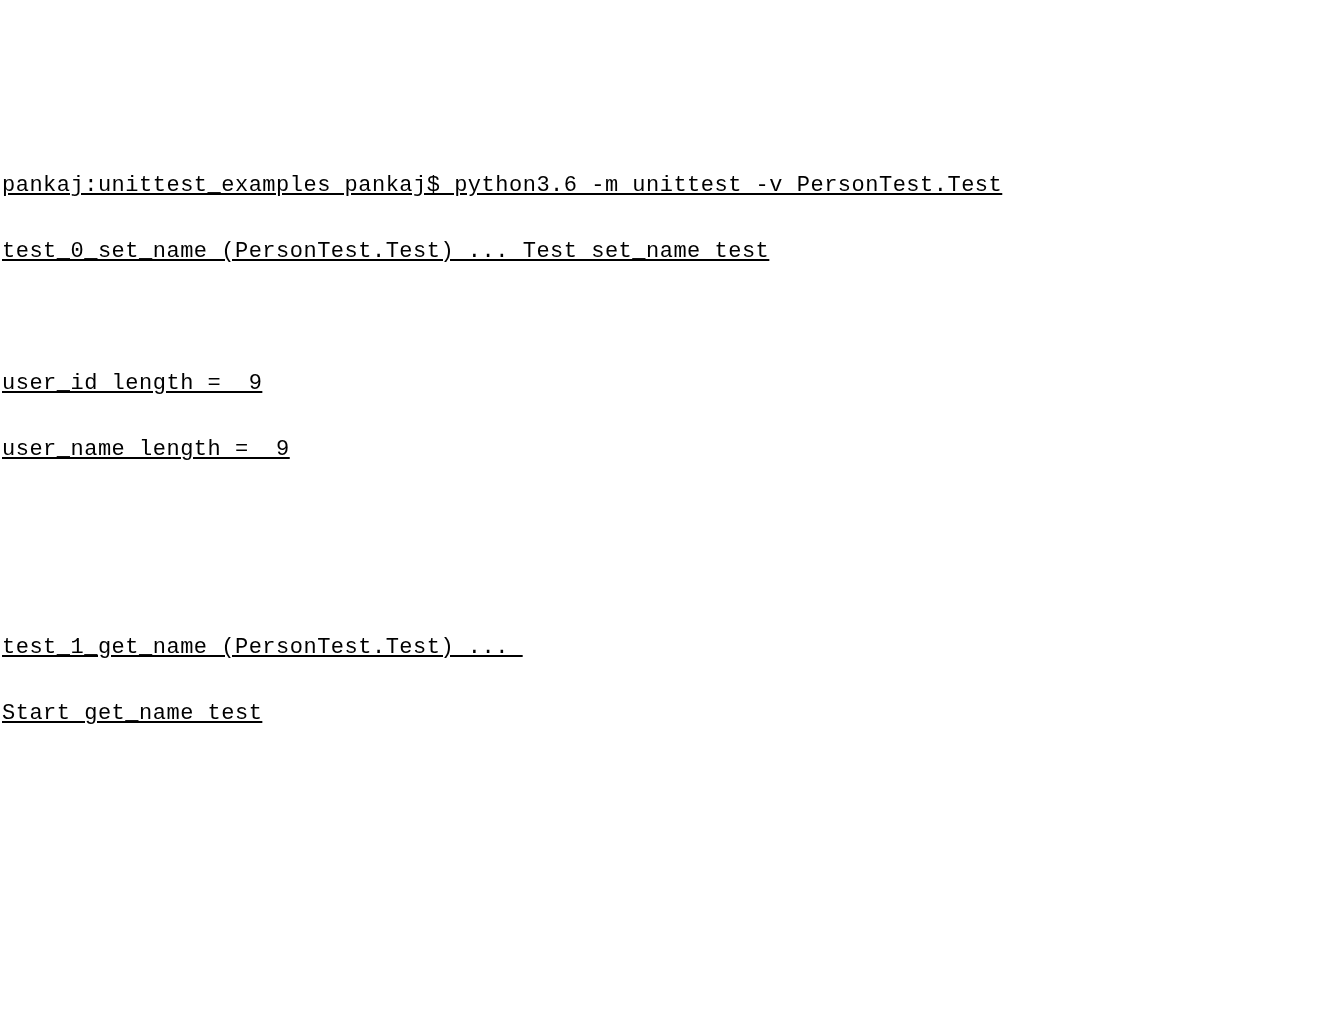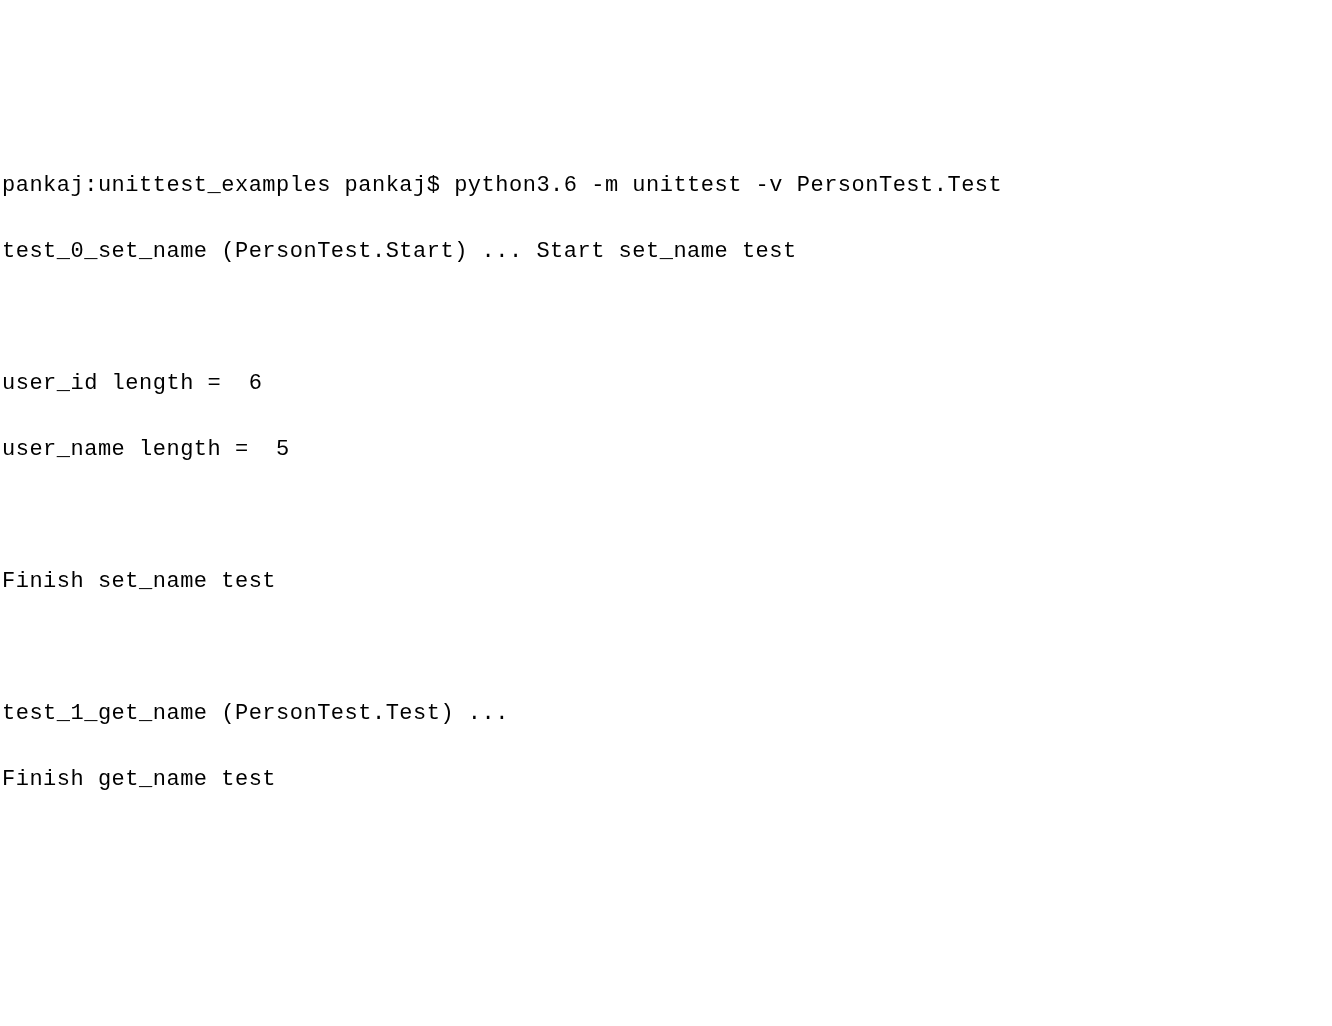--- a/index.html
+++ b/index.html
@@ -16,38 +16,38 @@
       padding: 4px 2px;
       white-space: pre;
       letter-spacing: 0.5px;
     }
     .terminal {
       display: block;
     }
     .line {
       display: block;
       min-height: 33px;
+      text-decoration: underline;
     }
   </style>
 </head>
 <body>
 
 
 
 <div class="terminal">
 <span class="line">pankaj:unittest_examples pankaj$ python3.6 -m unittest -v PersonTest.Test</span>
-<span class="line">test_0_set_name (PersonTest.Start) ... Start set_name test</span>
+<span class="line">test_0_set_name (PersonTest.Test) ... Test set_name test</span>
 <span class="line"></span>
-<span class="line">user_id length =  6</span>
-<span class="line">user_name length =  5</span>
+<span class="line">user_id length =  9</span>
+<span class="line">user_name length =  9</span>
 <span class="line"></span>
-<span class="line">Finish set_name test</span>
 <span class="line"></span>
 <span class="line">test_1_get_name (PersonTest.Test) ... </span>
-<span class="line">Finish get_name test</span>
+<span class="line">Start get_name test</span>
 
 
 
 
 
 
 
 
 
 

